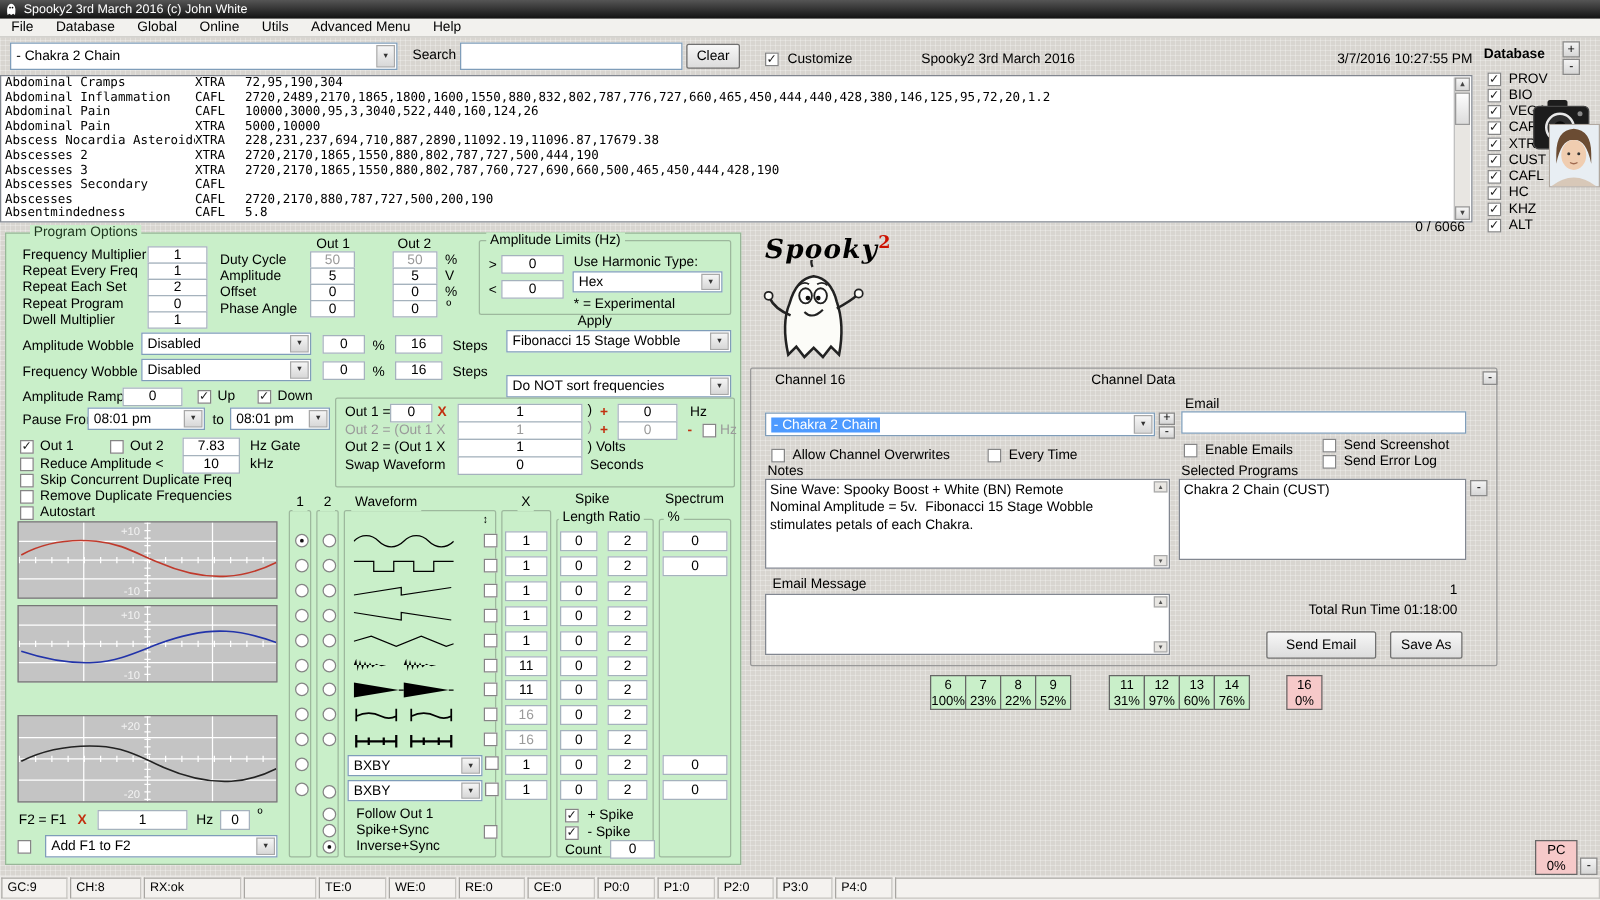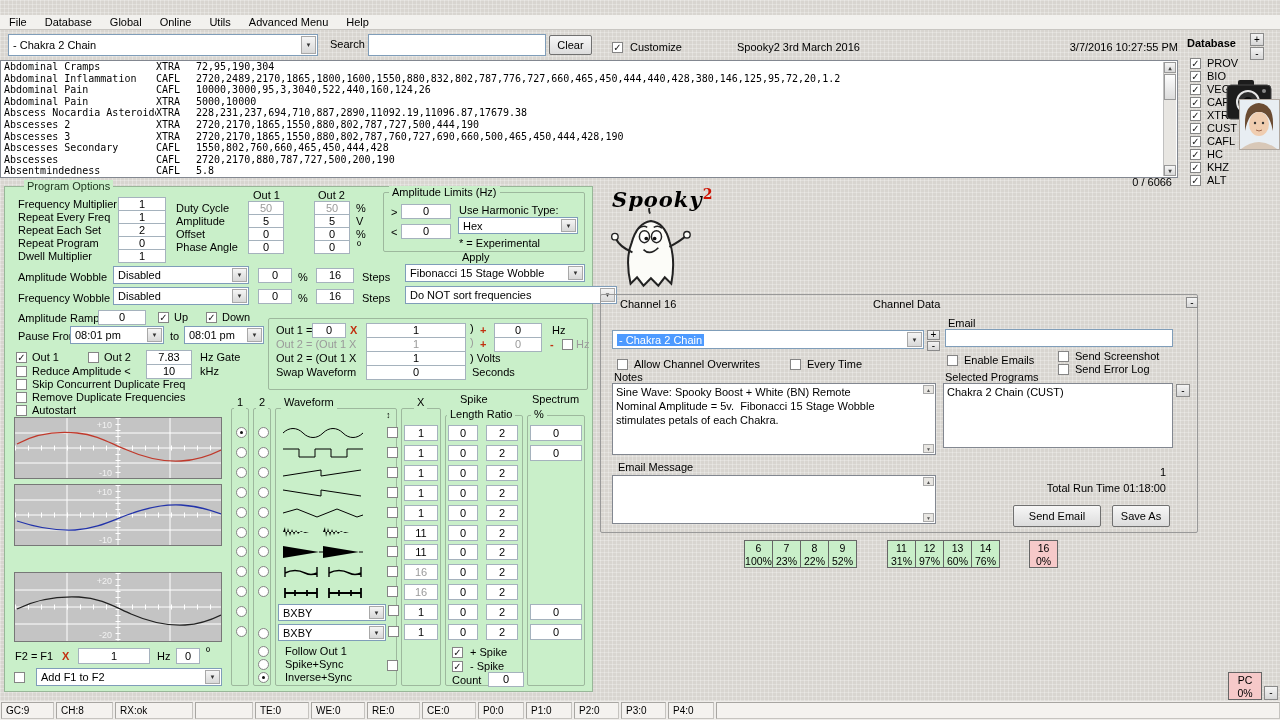--- a/index.html
+++ b/index.html
@@ -46,20 +46,28 @@
 .notesbox{position:absolute;background:#fff;border:1px solid #828790;font-size:11px;line-height:14px;padding:1px 14px 1px 3px;white-space:pre-wrap;overflow:hidden}
 input.txt{position:absolute;background:#fff;border:1px solid #7f9db9;font-size:11px;padding:0 3px;font-family:"Liberation Sans",sans-serif}
 .logo{position:absolute;font-family:"DejaVu Serif",serif;font-style:italic;font-weight:bold;font-size:21px;letter-spacing:1px}
 .logo sup{color:#cc1100;font-size:14px;font-style:normal}
 </style>
 </head>
 <body>
 
 <div class="app">
 
+  <div class="titlebar">
+    <svg width="10" height="11" viewBox="0 0 10 11">
+        <path d="M2,10 Q1,4 3,2 Q5,0 7,2 Q9,4 8,10 L6.5,9 5,10 3.5,9 Z" fill="#fff"></path>
+        <circle cx="4" cy="4" r="0.7" fill="#000"></circle>
+        <circle cx="6" cy="4" r="0.7" fill="#000"></circle>
+      </svg>
+    <span>Spooky2 3rd March 2016 (c) John White</span>
+  </div>
 
   <div class="menubar">
     <span>File</span>
     <span>Database</span>
     <span>Global</span>
     <span>Online</span>
     <span>Utils</span>
     <span>Advanced Menu</span>
     <span>Help</span>
   </div>
@@ -117,21 +125,20 @@
         <span class="q">2720,2170,1865,1550,880,802,787,727,500,444,190</span>
       </div>
     <div class="fr">
         <span class="n">Abscesses 3</span>
         <span class="d">XTRA</span>
         <span class="q">2720,2170,1865,1550,880,802,787,760,727,690,660,500,465,450,444,428,190</span>
       </div>
     <div class="fr">
         <span class="n">Abscesses Secondary</span>
         <span class="d">CAFL</span>
-        <span class="q">1550,802,760,660,465,450,444,428</span>
       </div>
     <div class="fr">
         <span class="n">Abscesses</span>
         <span class="d">CAFL</span>
         <span class="q">2720,2170,880,787,727,500,200,190</span>
       </div>
     <div class="fr">
         <span class="n">Absentmindedness</span>
         <span class="d">CAFL</span>
         <span class="q">5.8</span>
@@ -255,21 +262,21 @@
   <div class="combo" style="left:458px;top:217px;width:120px;height:17px">
       <span>Hex</span>
       <span class="arw">▼</span>
     </div>
   <span class="t" style="left:459px;top:237px">* = Experimental</span>
   <span class="t" style="left:462px;top:251px">Apply</span>
   <div class="combo" style="left:405px;top:264px;width:180px;height:18px">
       <span>Fibonacci 15 Stage Wobble</span>
       <span class="arw">▼</span>
     </div>
-  <div class="combo" style="left:405px;top:286px;width:212px;height:18px">
+  <div class="combo" style="left:405px;top:300px;width:180px;height:18px">
       <span>Do NOT sort frequencies</span>
       <span class="arw">▼</span>
     </div>
 
   <span class="t" style="left:18px;top:271px">Amplitude Wobble</span>
   <div class="combo" style="left:113px;top:266px;width:136px;height:18px">
       <span>Disabled</span>
       <span class="arw">▼</span>
     </div>
   <div class="box" style="left:258px;top:268px;width:34px;height:15px">

